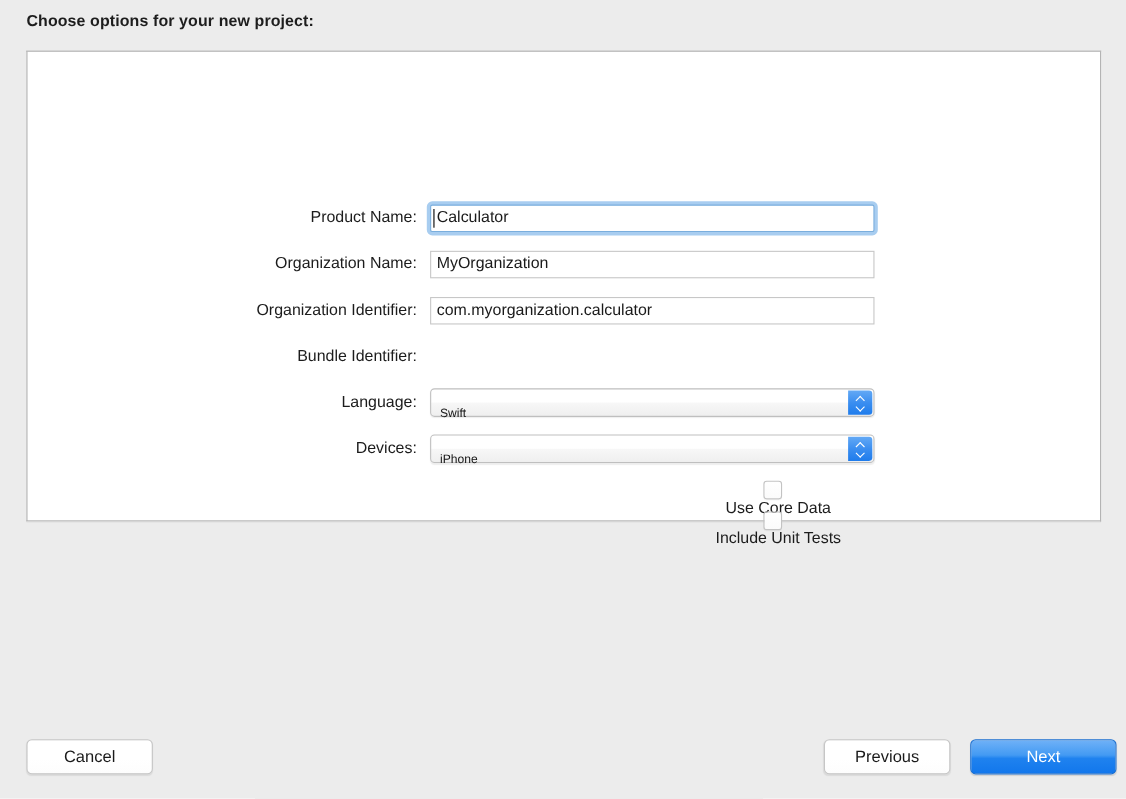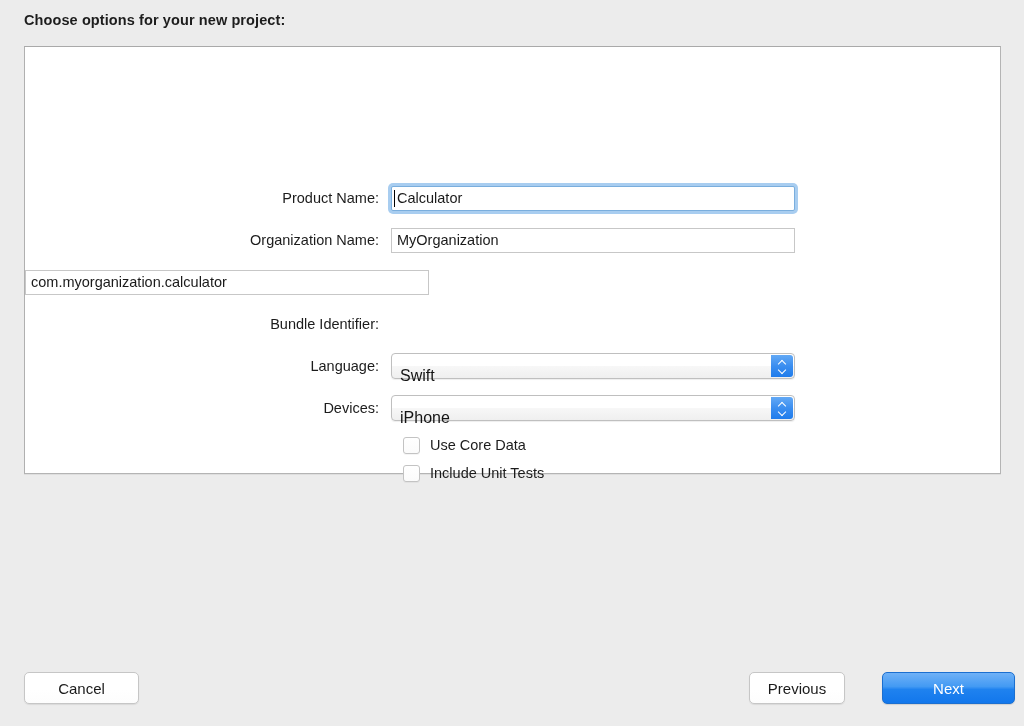--- a/index.html
+++ b/index.html
@@ -123,21 +123,21 @@
     box-sizing: border-box;
     border: 1px solid #bfbfbf;
     border-radius: 4px;
     background: linear-gradient(to bottom, #ffffff 0%, #ffffff 48%, #f7f7f7 52%, #efefef 100%);
     box-shadow: 0 1px 1px rgba(0,0,0,0.07);
     position: relative;
     display: flex;
     align-items: center;
   }
   .popup-label {
-    font-size: 16px;
+    font-size: 11px;
     color: #141414;
     padding-left: 8px;
     white-space: nowrap;
     margin-top: 20px;
   }
   .popup-arrows {
     position: absolute;
     right: 1px;
     top: 1px;
     bottom: 1px;
@@ -173,22 +173,24 @@
     top: 0px;
   }
   .chev.up { margin-bottom: 2px; }
 
   
   #checkbox-group {
     margin-top: 8px;
   }
   .checkbox-row {
     display: flex;
+    align-items: center;
     height: 28px;
     padding-left: 378px;
+    flex-direction: column;
   }
   .checkbox-box {
     width: 17px;
     height: 17px;
     box-sizing: border-box;
     border: 1px solid #c3c3c3;
     border-radius: 3px;
     background: linear-gradient(to bottom, #ffffff, #fbfbfb);
     box-shadow: 0 1px 0 rgba(0,0,0,0.04);
     flex: 0 0 auto;
@@ -221,21 +223,21 @@
     color: #1a1a1a;
     box-shadow: 0 1px 1px rgba(0,0,0,0.08);
   }
   .btn-default {
     background: linear-gradient(to bottom, #6fb1f7 0%, #439af3 45%, #1f82ef 55%, #1277ec 100%);
     border: 1px solid #1b6fd0;
     color: #ffffff;
     box-shadow: 0 1px 1px rgba(0,0,0,0.12);
   }
   #cancel-button { left: 24px;  top: 672px; width: 115px; }
-  #previous-button { left: 749px; top: 672px; width: 96px; }
+  #previous-button { left: 749px; top: 672px; width: 115px; }
   #next-button { left: 882px; top: 672px; width: 133px; }
 </style>
 </head>
 <body>
 
 <div id="dialog-header">Choose options for your new project:</div>
 
 <div id="options-panel">
 
   <div id="options-form">
@@ -251,20 +253,21 @@
     </div>
 
     <div class="form-row">
       <div class="row-label">Organization Name:</div>
       <div class="row-control">
         <input class="text-field" type="text" value="MyOrganization" style="">
       </div>
     </div>
 
     <div class="form-row">
+      <div class="row-label">Organization Identifier:</div>
       <div class="row-control">
         <input class="text-field" type="text" value="com.myorganization.calculator" style="">
       </div>
     </div>
 
     <div class="form-row">
       <div class="row-label">Bundle Identifier:</div>
     </div>
 
     <div class="form-row">

